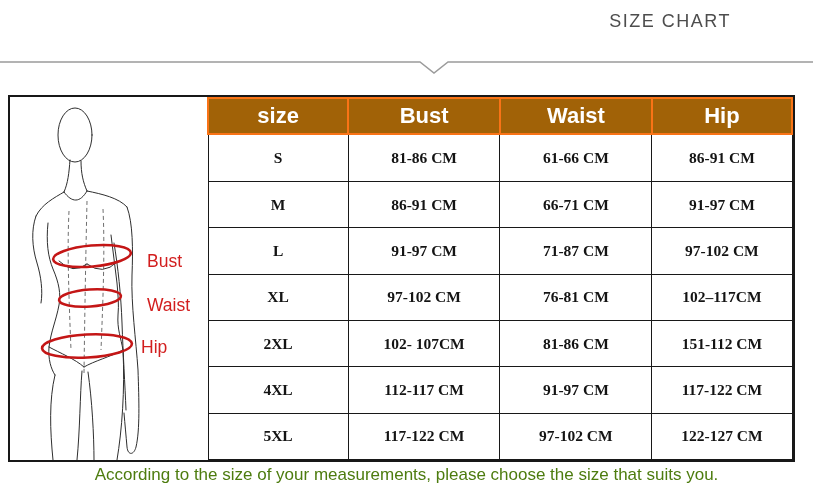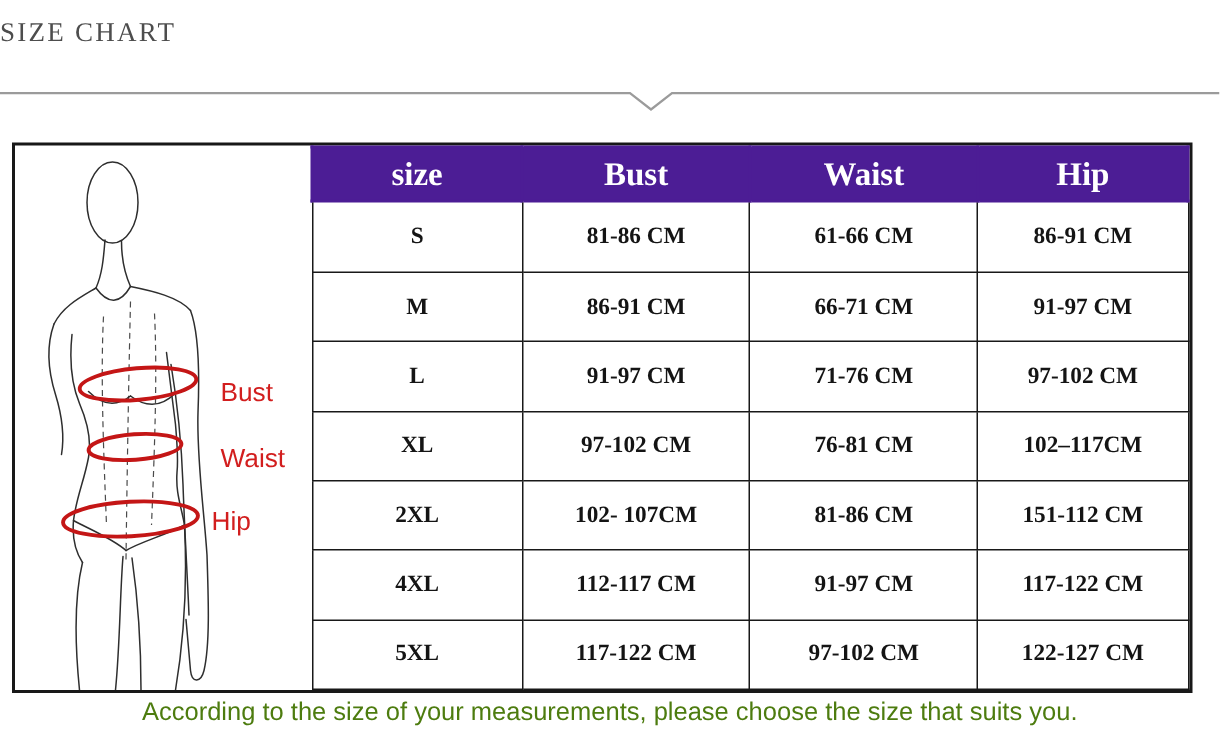--- a/index.html
+++ b/index.html
@@ -5,26 +5,25 @@
   html, body { margin: 0; padding: 0; }
   body {
     width: 813px; height: 497px;
     background: #ffffff;
     position: relative;
     overflow: hidden;
     font-family: "Liberation Sans", sans-serif;
   }
   .page-title {
     position: absolute; top: 11px; left: 0; width: 731px;
-    text-align: left;
+    text-align: right;
     font-size: 18px; font-weight: 400;
     letter-spacing: 1.5px;
     color: #4d4d4d;
     margin: 0;
-    font-family: Liberation Serif, serif;
   }
   .divider-svg { position: absolute; top: 53px; left: 0; }
   .main-box {
     position: absolute; left: 8px; top: 95px;
     width: 787px; height: 367px;
     border: 2px solid #181818;
     box-sizing: border-box;
     display: flex;
     background: #fff;
   }
@@ -33,27 +32,27 @@
     position: relative;
     flex: 0 0 auto;
   }
   .table-wrap { flex: 1 1 auto; height: 100%; }
   table.size-table {
     border-collapse: collapse;
     width: 100%; height: 100%;
     table-layout: fixed;
   }
   table.size-table th {
-    background: #4c1d95;
+    background: #a16207;
     color: #ffffff;
-    font-family: Liberation Serif, serif;
+    font-family: Liberation Sans, sans-serif;
     font-size: 22px;
     font-weight: 600;
     height: 34px;
-    border: 2px solid #4c1d95;
+    border: 2px solid #f97316;
     padding: 0;
   }
   table.size-table td {
     border: 1px solid #181818;
     text-align: center;
     vertical-align: middle;
     font-family: "Liberation Serif", serif;
     font-weight: 700;
     font-size: 15.5px;
     color: #141414;
@@ -162,21 +161,21 @@
           </tr>
           <tr>
             <td>M</td>
             <td>86-91 CM</td>
             <td>66-71 CM</td>
             <td>91-97 CM</td>
           </tr>
           <tr>
             <td>L</td>
             <td>91-97 CM</td>
-            <td>71-76 CM</td>
+            <td>71-87 CM</td>
             <td>97-102 CM</td>
           </tr>
           <tr>
             <td>XL</td>
             <td>97-102 CM</td>
             <td>76-81 CM</td>
             <td>102–117CM</td>
           </tr>
           <tr>
             <td>2XL</td>

